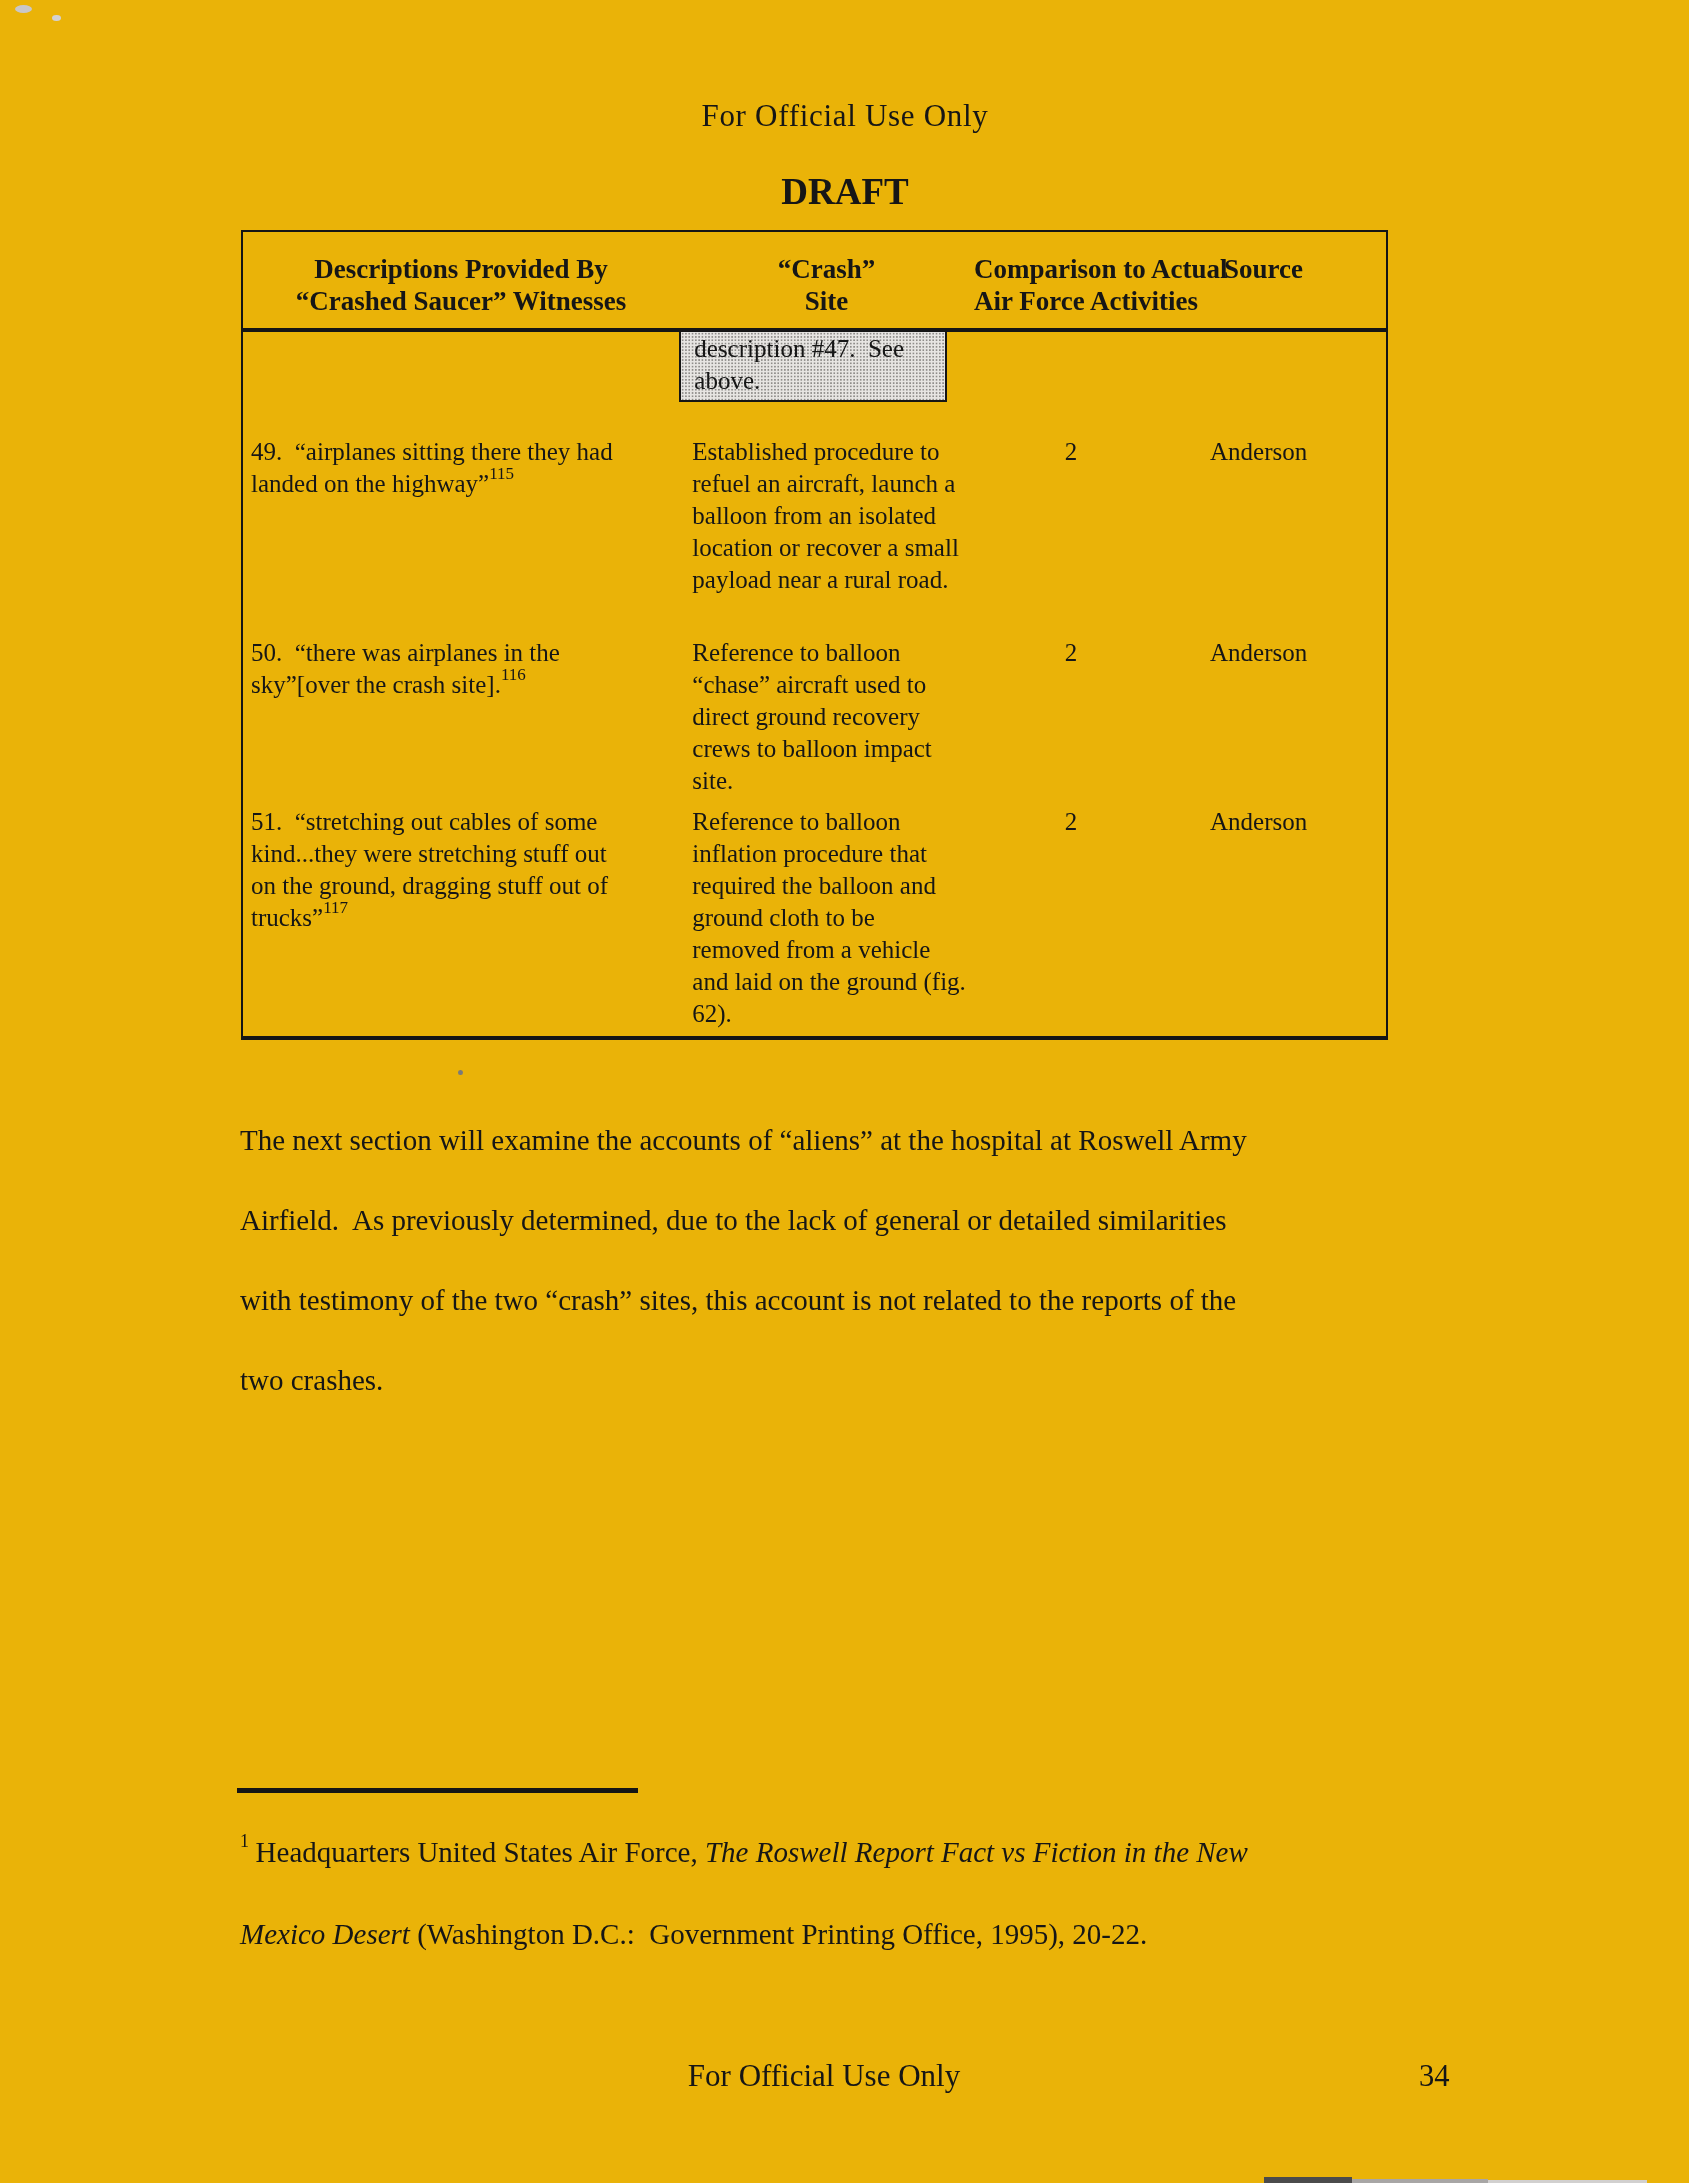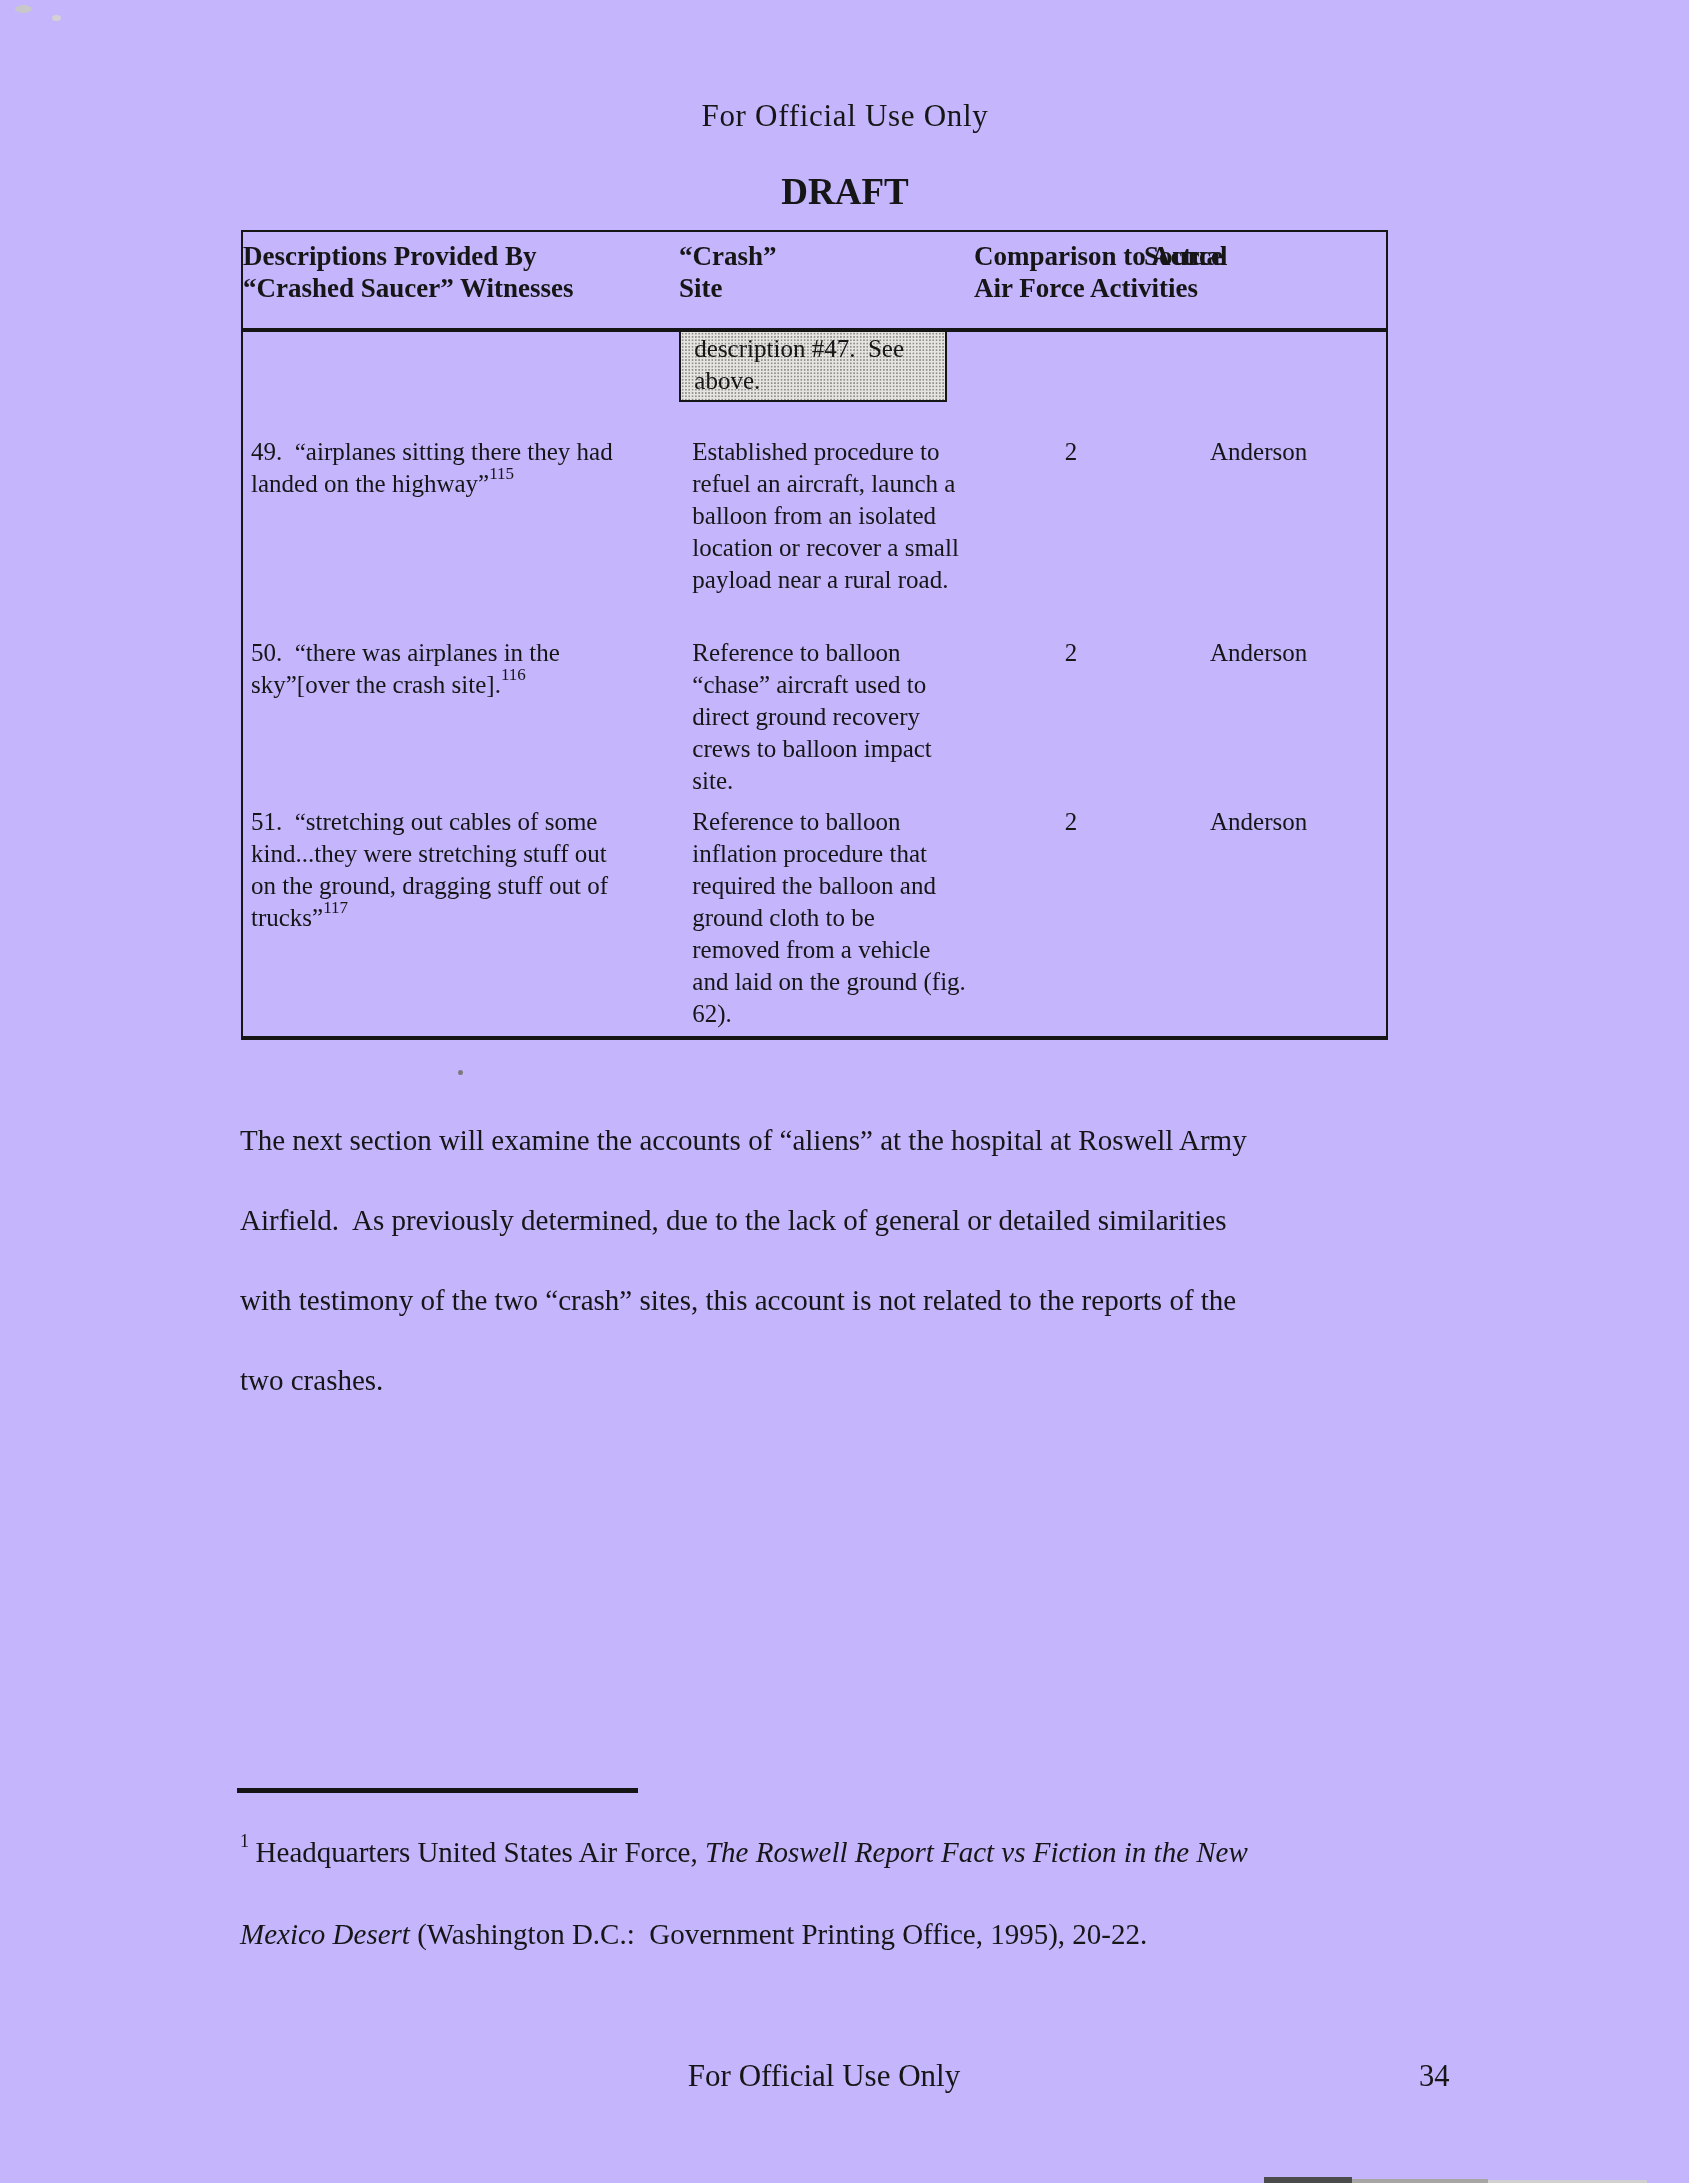--- a/index.html
+++ b/index.html
@@ -4,21 +4,21 @@
 <style>
   html, body { margin: 0; padding: 0; }
   body {
     font-family: "Liberation Serif", "DejaVu Serif", serif;
     background: #e9e8e8;
   }
   .page {
     position: relative;
     width: 1690px;
     height: 2183px;
-    background: #c4b5fd;
+    background: #eab308;
     color: #161616;
     overflow: hidden;
     margin: 0 auto;
   }
   .abs { position: absolute; }
 
   
   .classification-top {
     top: 98px; left: 0; width: 100%;
     text-align: center;
@@ -44,22 +44,23 @@
   .thead {
     display: grid;
     grid-template-columns: 436px 295px 170px 239px;
     height: 96px;
     border-bottom: 4.6px solid #151515;
     font-weight: bold;
     font-size: 27px;
     line-height: 32px;
   }
   .thead .hcell {
+    text-align: center;
     white-space: pre;
-    padding-top: 8px;
+    padding-top: 21px;
   }
   .carryover {
     position: absolute;
     left: 436px; top: 100px;
     width: 268px; height: 70px;
     box-sizing: border-box;
     border: 2.7px solid #151515;
     border-top: none;
     background-color: #e7e5e2;
     background-image: radial-gradient(circle, #8f8d8a 0.7px, rgba(0,0,0,0) 0.9px);

